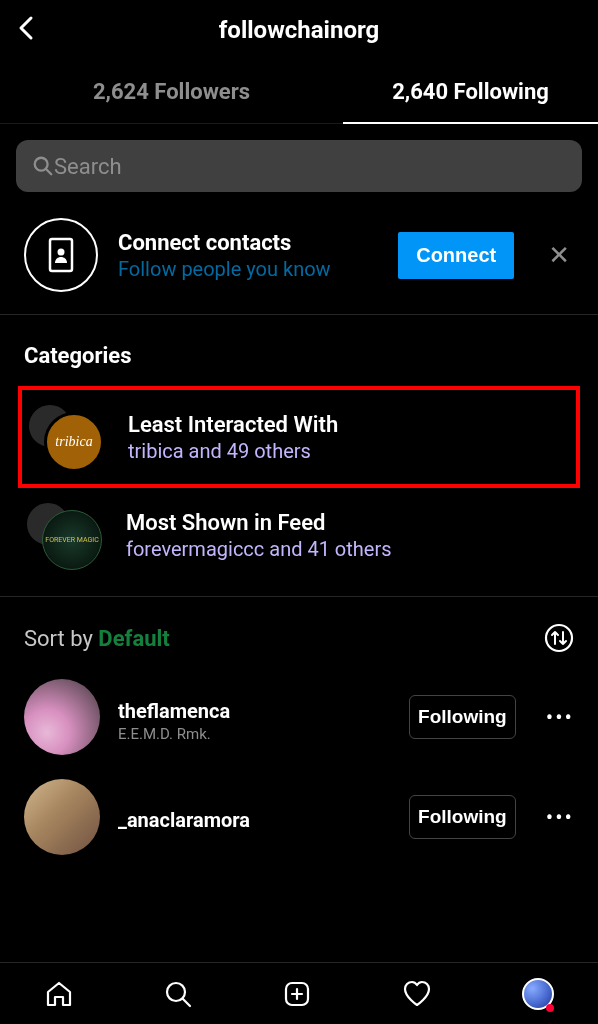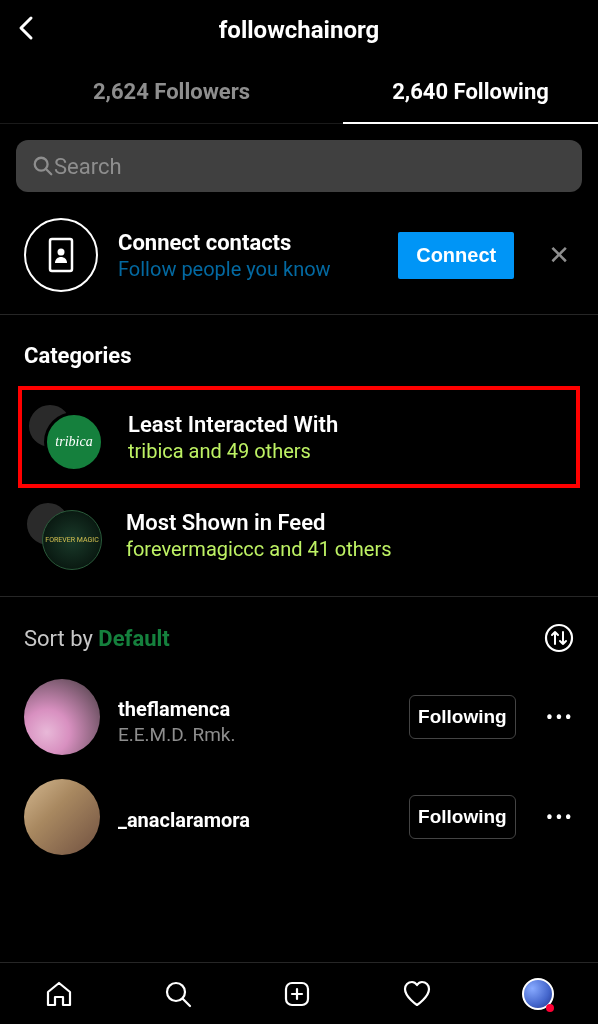--- a/index.html
+++ b/index.html
@@ -128,42 +128,42 @@
       flex-shrink: 0;
     }
     .av1, .av2 {
       position: absolute;
       border-radius: 50%;
       border: 3px solid #000;
     }
     .av1 { width: 48px; height: 48px; top: 0; left: 0; background: #2a2a2a; }
     .av2 { width: 60px; height: 60px; bottom: 0; right: 2px; }
     .tribica-badge {
-      background: #15803d;
+      background: #a16207;
       display: flex;
       align-items: center;
       justify-content: center;
       font-family: Georgia, serif;
       font-style: italic;
       font-size: 14px;
       color: #fff;
     }
     .magic-badge {
       background: radial-gradient(circle, #1a3a2a 0%, #0a1a12 70%);
       border: 1px solid #2a5a3a;
       display: flex;
       align-items: center;
       justify-content: center;
       font-size: 7px;
       color: #d4c050;
       text-align: left;
       line-height: 1;
     }
     .cat-text-title { font-size: 22px; font-weight: 600; }
-    .cat-text-sub { font-size: 20px; color: #bef264; margin-top: 2px; }
+    .cat-text-sub { font-size: 20px; color: #c4b5fd; margin-top: 2px; }
     .sort-row {
       display: flex;
       align-items: center;
       justify-content: space-between;
       padding: 26px 24px 14px 24px;
     }
     .sort-label { font-size: 22px; color: #c7c7c7; }
     .sort-label b { color: #15803d; font-weight: 700; }
     .user-row {
       display: flex;
@@ -178,21 +178,21 @@
       flex-shrink: 0;
     }
     .avatar-pink {
       background: radial-gradient(circle at 30% 70%, #e8b8d8 0%, #d890c0 30%, #6a5060 80%);
     }
     .avatar-blonde {
       background: linear-gradient(135deg, #d4b890 0%, #a88860 40%, #705040 100%);
     }
     .user-text { flex: 1; min-width: 0; }
     .user-name { font-size: 20px; font-weight: 700; margin-top: 8px; }
-    .user-sub { font-size: 19px; color: #8e8e8e; margin-top: 2px; }
+    .user-sub { font-size: 15px; color: #8e8e8e; margin-top: 2px; }
     .following-btn {
       border: 1px solid #444;
       background: transparent;
       color: #fff;
       font-weight: 700;
       font-size: 19px;
       padding: 10px 8px;
       border-radius: 6px;
     }
     .dots {

